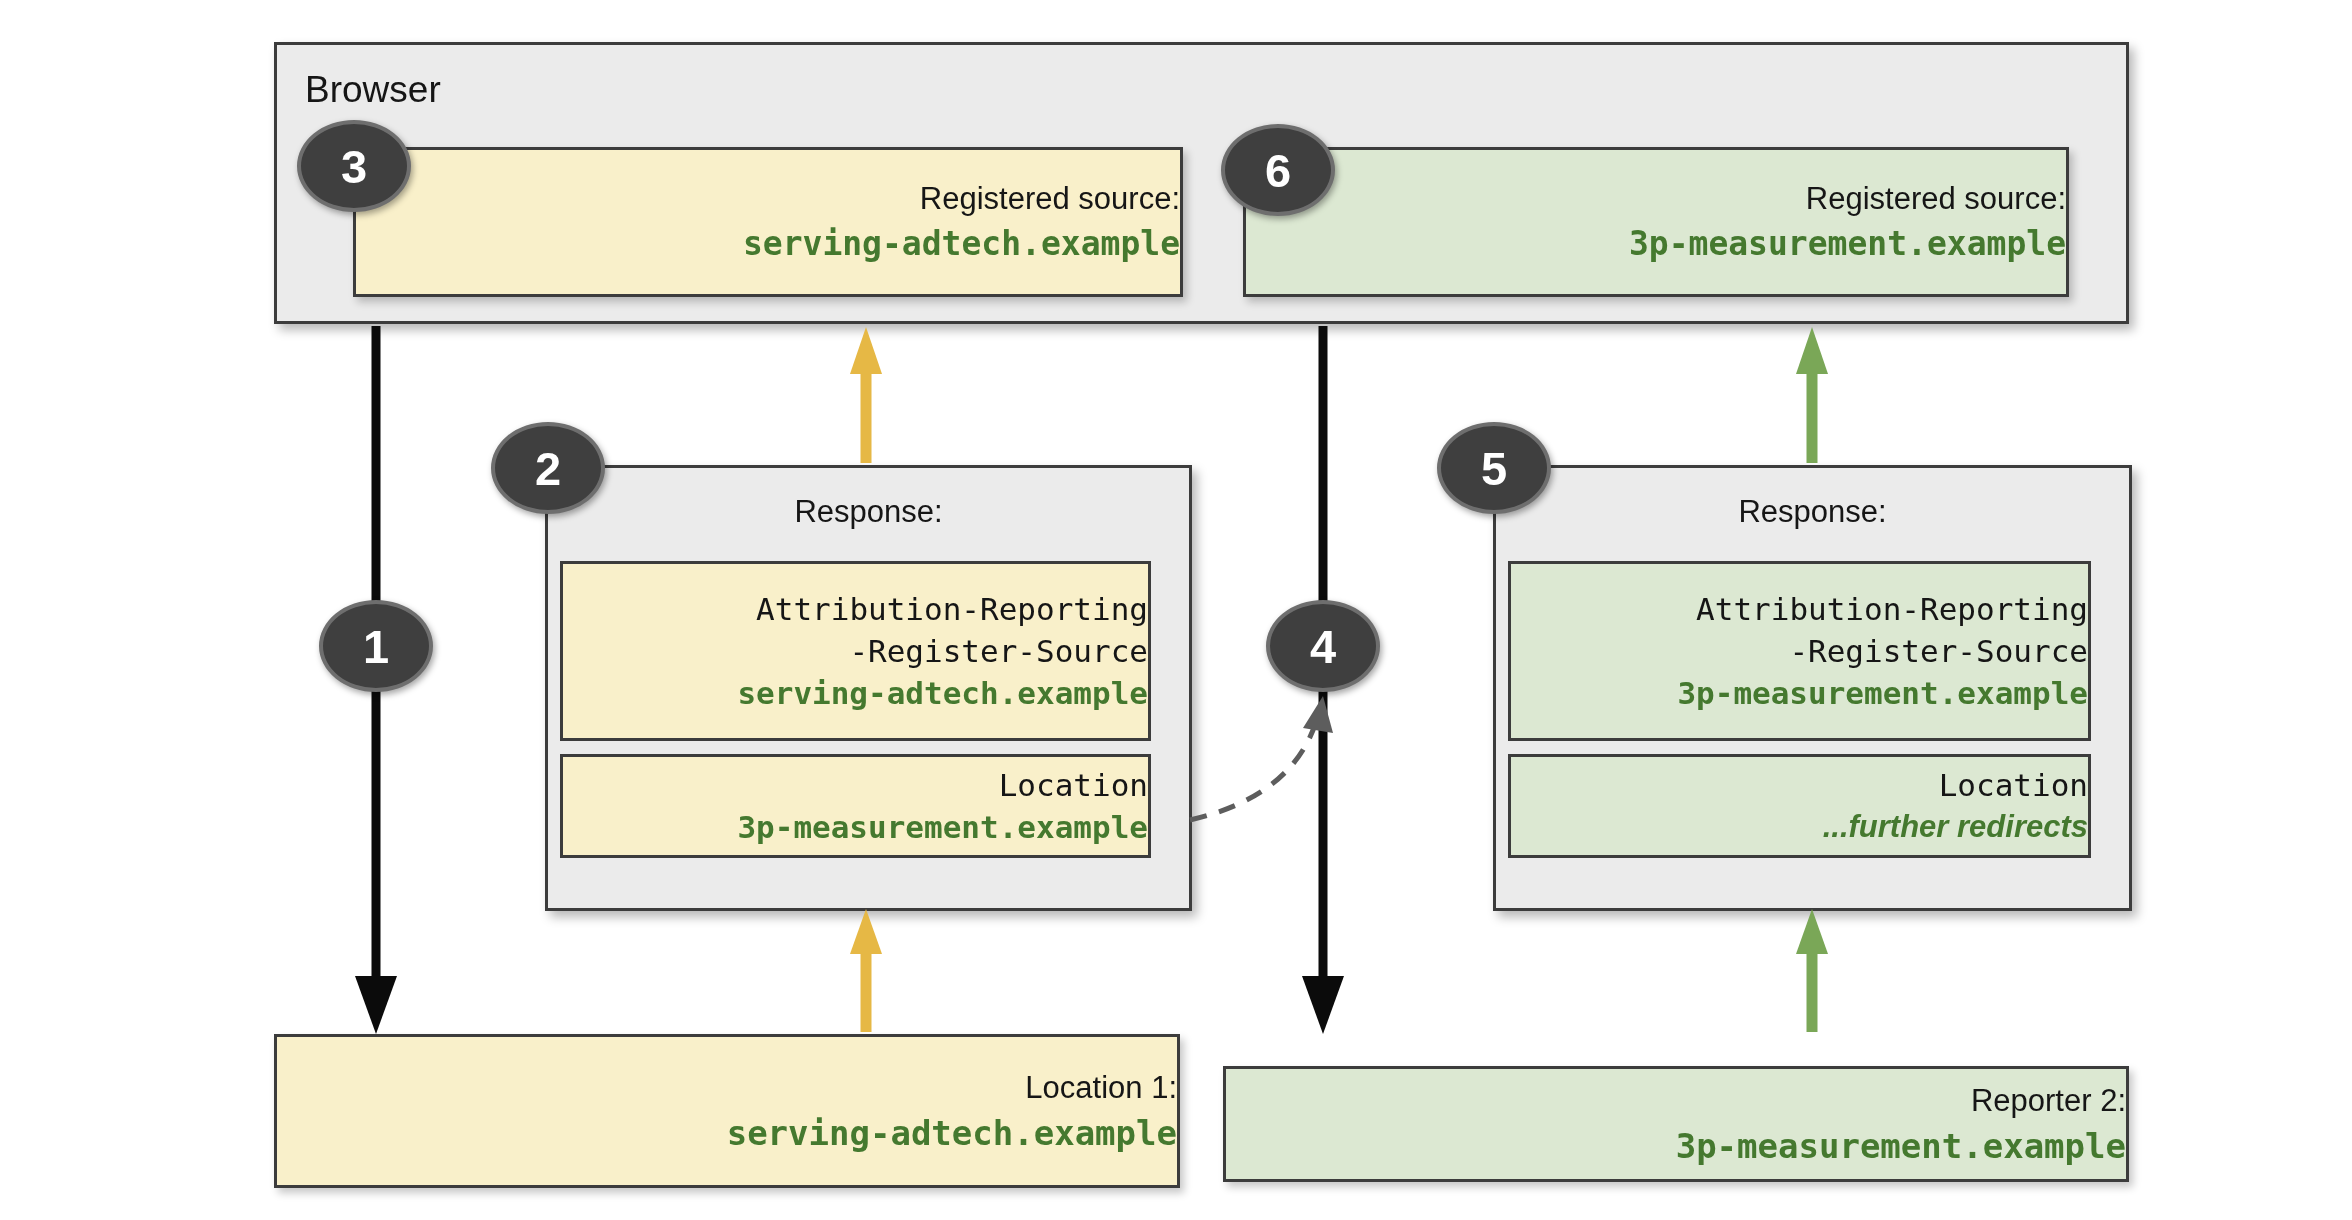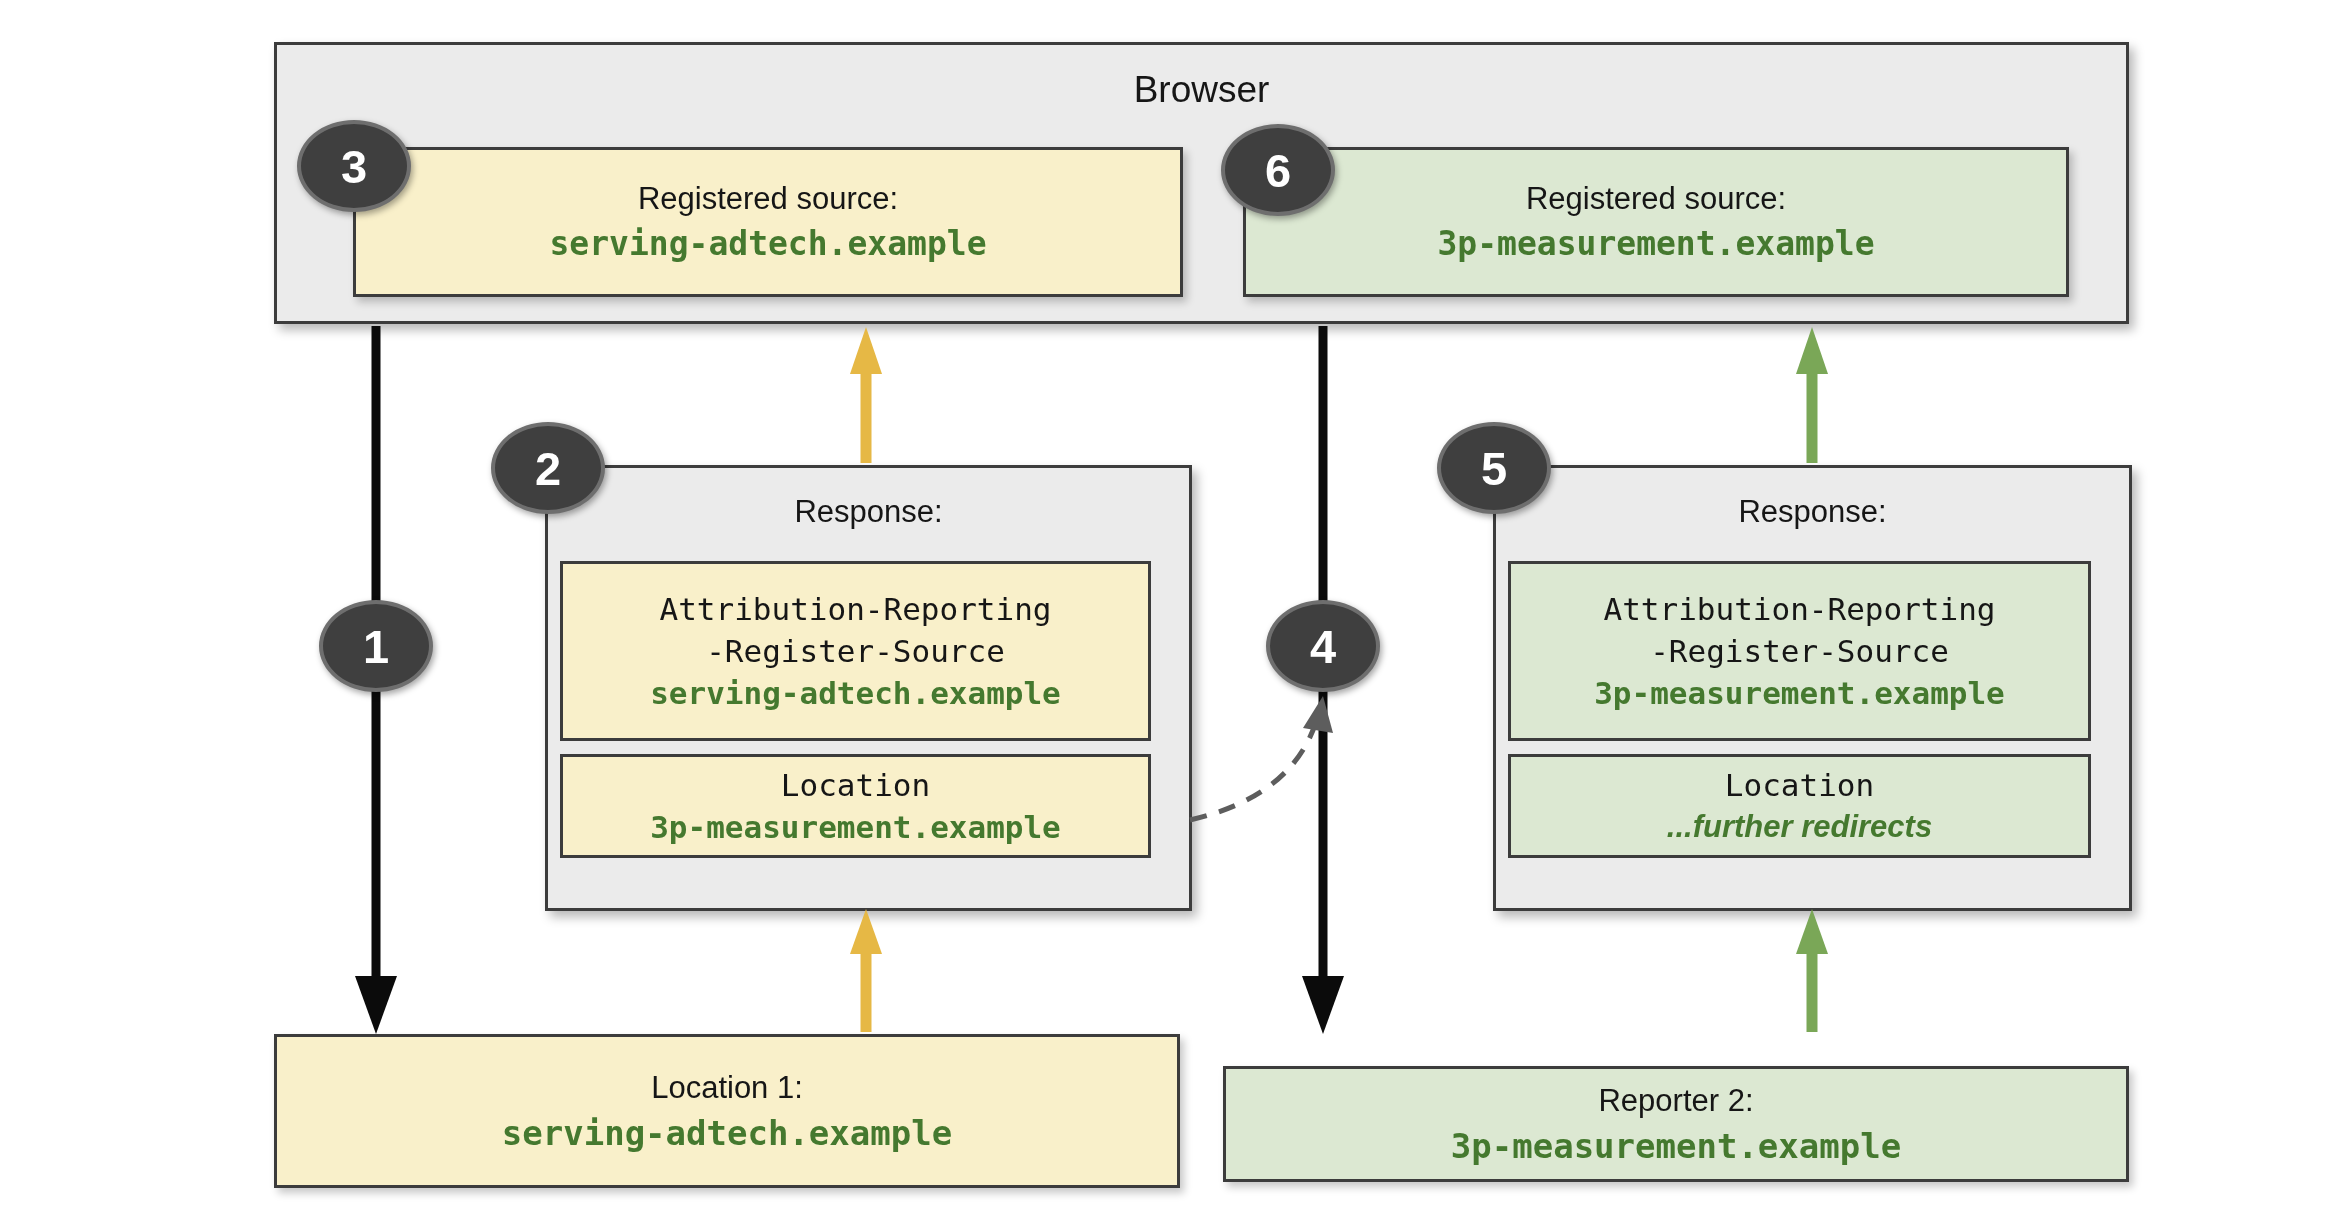--- a/index.html
+++ b/index.html
@@ -23,28 +23,28 @@
   }
   .greenbox {
     background: var(--panel-green, #dce8d2);
     border: 3px solid var(--border-dark, #3c3c3c);
   }
   .shadow-sm { box-shadow: 4px 5px 8px rgba(0,0,0,0.22); }
 
   .browser { left: 274px; top: 42px; width: 1855px; height: 282px; }
   .browser-title {
     position: absolute; left: 0; top: 24px; width: 100%;
-    text-align: center; font-size: 37px; color: var(--text-black, #161616);
+    font-size: 37px; color: var(--text-black, #161616); padding-left: 28px;
   }
   .reg1 { left: 76px;  top: 102px; width: 830px; height: 150px; }
   .reg2 { left: 966px; top: 102px; width: 826px; height: 150px; }
 
   .center-col {
     display: flex; flex-direction: column;
-    align-items: center; justify-content: center;
+    align-items: flex-end; justify-content: center;
     height: 100%; text-align: center;
   }
   .sans-line { font-size: 31px; color: var(--text-black, #161616); line-height: 44px; }
   .mono-green {
     font-family: "DejaVu Sans Mono", monospace;
     font-weight: bold; font-size: 33px; line-height: 46px;
     color: var(--text-green, #45792f);
   }
 
   .response-left  { left: 545px;  top: 465px; width: 647px; height: 446px; }

